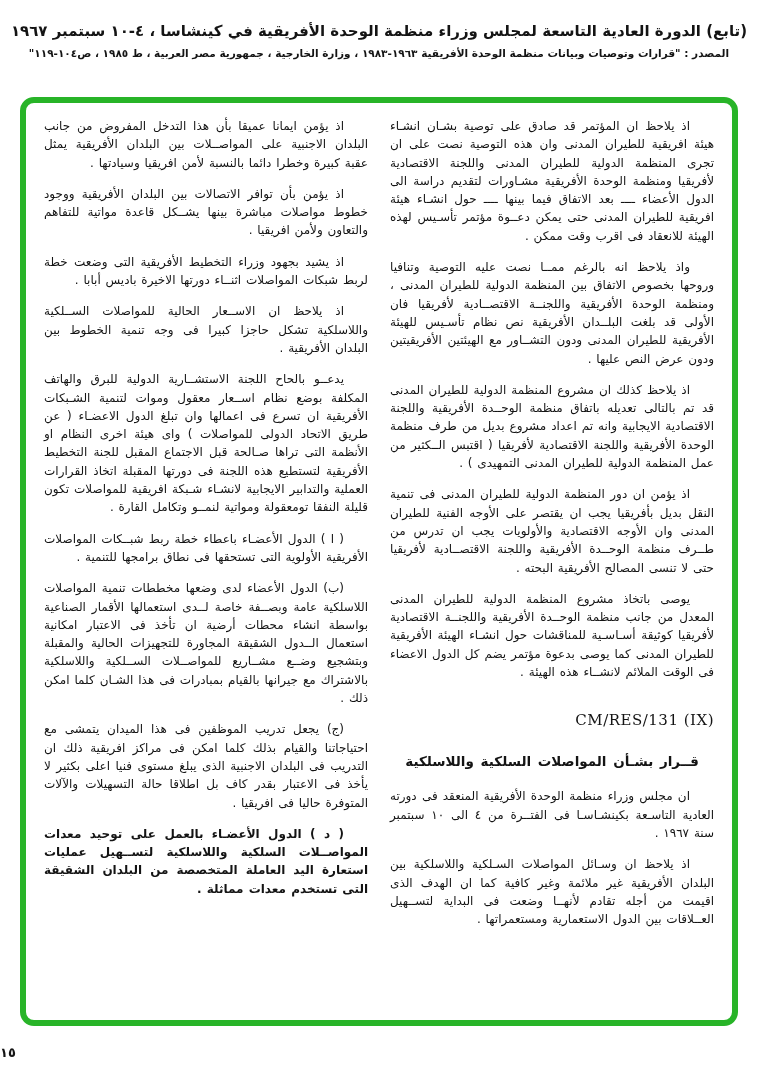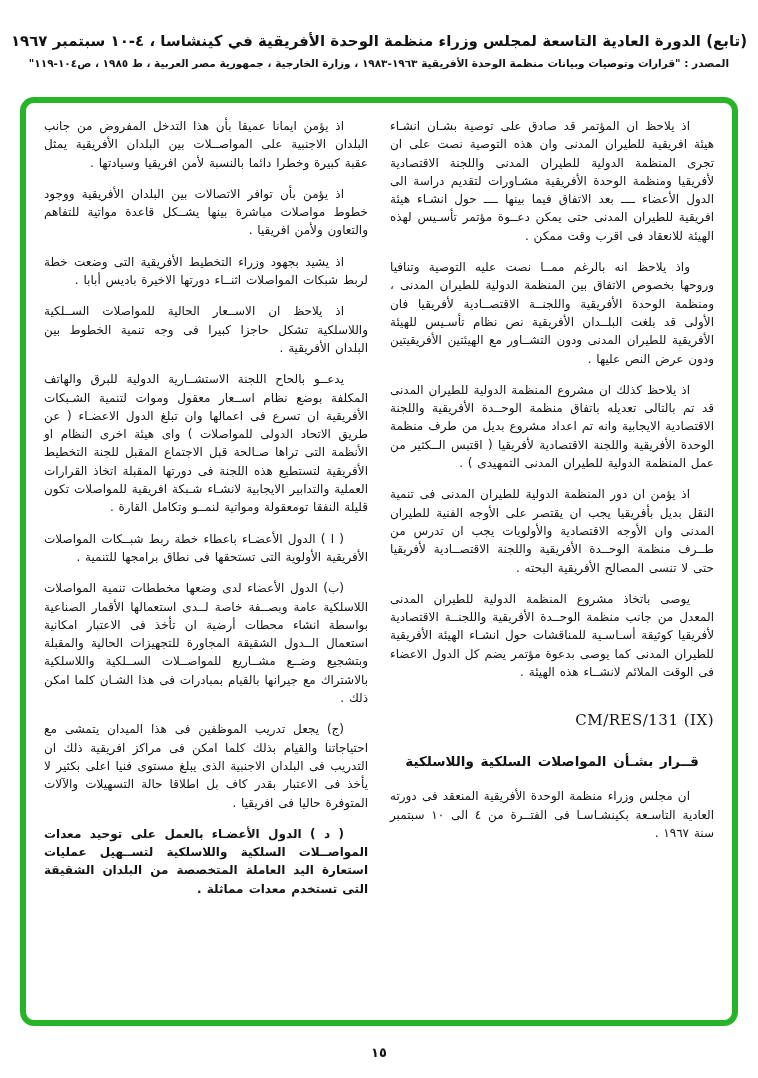--- a/index.html
+++ b/index.html
@@ -9,21 +9,21 @@
     font-family: "DejaVu Sans", sans-serif;
     color: #141414;
     overflow: hidden;
     position: relative;
   }
   .page { position: absolute; inset: 0; }
 
   
   .page-header {
     position: absolute;
-    top: 32px; left: 0; right: 0;
+    top: 22px; left: 0; right: 0;
     text-align: center;
     direction: rtl;
   }
   .h-title {
     font-size: 15px;
     font-weight: bold;
     letter-spacing: 0;
   }
   .h-source {
     margin-top: 7px;
@@ -87,21 +87,21 @@
     direction: rtl;
     font-size: 13.5px;
     font-weight: bold;
     margin: 2px 0 12px 0;
   }
 
   
   .page-footer {
     position: absolute;
     bottom: 18px; left: 0; right: 0;
-    text-align: center;
+    text-align: left;
   }
   .page-num {
     font-size: 13px;
     font-weight: bold;
     direction: rtl;
   }
 </style>
 </head>
 <body>
 
@@ -117,20 +117,21 @@
 
       <section class="col">
         <p>اذ يلاحظ ان المؤتمر قد صادق على توصية بشـان انشـاء هيئة افريقية للطيران المدنى وان هذه التوصية نصت على ان تجرى المنظمة الدولية للطيران المدنى واللجنة الاقتصادية لأفريقيا ومنظمة الوحدة الأفريقية مشـاورات لتقديم دراسة الى الدول الأعضاء ــــ بعد الاتفاق فيما بينها ــــ حول انشـاء هيئة افريقية للطيران المدنى حتى يمكن دعــوة مؤتمر تأسـيس لهذه الهيئة للانعقاد فى اقرب وقت ممكن .</p>
         <p>واذ يلاحظ انه بالرغم ممــا نصت عليه التوصية وتنافيا وروحها بخصوص الاتفاق بين المنظمة الدولية للطيران المدنى ، ومنظمة الوحدة الأفريقية واللجنــة الاقتصــادية لأفريقيا فان الأولى قد بلغت البلــدان الأفريقية نص نظام تأسـيس للهيئة الأفريقية للطيران المدنى ودون التشــاور مع الهيئتين الأفريقيتين ودون عرض النص عليها .</p>
         <p>اذ يلاحظ كذلك ان مشروع المنظمة الدولية للطيران المدنى قد تم بالتالى تعديله باتفاق منظمة الوحــدة الأفريقية واللجنة الاقتصادية الايجابية وانه تم اعداد مشروع بديل من طرف منظمة الوحدة الأفريقية واللجنة الاقتصادية لأفريقيا ( اقتبس الــكثير من عمل المنظمة الدولية للطيران المدنى التمهيدى ) .</p>
         <p>اذ يؤمن ان دور المنظمة الدولية للطيران المدنى فى تنمية النقل بديل بأفريقيا يجب ان يقتصر على الأوجه الفنية للطيران المدنى وان الأوجه الاقتصادية والأولويات يجب ان تدرس من طــرف منظمة الوحــدة الأفريقية واللجنة الاقتصــادية لأفريقيا حتى لا تنسى المصالح الأفريقية البحته .</p>
         <p>يوصى باتخاذ مشروع المنظمة الدولية للطيران المدنى المعدل من جانب منظمة الوحــدة الأفريقية واللجنــة الاقتصادية لأفريقيا كوثيقة أسـاسـية للمناقشات حول انشـاء الهيئة الأفريقية للطيران المدنى كما يوصى بدعوة مؤتمر يضم كل الدول الاعضاء فى الوقت الملائم لانشــاء هذه الهيئة .</p>
         <div class="res-code">CM/RES/131 (IX)</div>
         <h2 class="res-title">قــرار بشـأن المواصلات السلكية واللاسلكية</h2>
         <p>ان مجلس وزراء منظمة الوحدة الأفريقية المنعقد فى دورته العادية التاسـعة بكينشـاسـا فى الفتــرة من ٤ الى ١٠ سبتمبر سنة ١٩٦٧ .</p>
+        <p>اذ يلاحظ ان وسـائل المواصلات السـلكية واللاسلكية بين البلدان الأفريقية غير ملائمة وغير كافية كما ان الهدف الذى اقيمت من أجله تقادم لأنهــا وضعت فى البداية لتســهيل العــلاقات بين الدول الاستعمارية ومستعمراتها .</p>
       </section>
 
       <section class="col">
         <p>اذ يؤمن ايمانا عميقا بأن هذا التدخل المفروض من جانب البلدان الاجنبية على المواصــلات بين البلدان الأفريقية يمثل عقبة كبيرة وخطرا دائما بالنسبة لأمن افريقيا وسيادتها .</p>
         <p>اذ يؤمن بأن توافر الاتصالات بين البلدان الأفريقية ووجود خطوط مواصلات مباشرة بينها يشــكل قاعدة مواتية للتفاهم والتعاون ولأمن افريقيا .</p>
         <p>اذ يشيد بجهود وزراء التخطيط الأفريقية التى وضعت خطة لربط شبكات المواصلات اثنــاء دورتها الاخيرة باديس أبابا .</p>
         <p>اذ يلاحظ ان الاســعار الحالية للمواصلات الســلكية واللاسلكية تشكل حاجزا كبيرا فى وجه تنمية الخطوط بين البلدان الأفريقية .</p>
         <p>يدعــو بالحاح اللجنة الاستشــارية الدولية للبرق والهاتف المكلفة بوضع نظام اســعار معقول وموات لتنمية الشـبكات الأفريقية ان تسرع فى اعمالها وان تبلغ الدول الاعضـاء ( عن طريق الاتحاد الدولى للمواصلات ) واى هيئة اخرى النظام او الأنظمة التى تراها صـالحة قبل الاجتماع المقبل للجنة التخطيط الأفريقية لتستطيع هذه اللجنة فى دورتها المقبلة اتخاذ القرارات العملية والتدابير الايجابية لانشـاء شـبكة افريقية للمواصلات تكون قليلة النفقا تومعقولة ومواتية لنمــو وتكامل القارة .</p>
         <p>( ا ) الدول الأعضـاء باعطاء خطة ربط شبــكات المواصلات الأفريقية الأولوية التى تستحقها فى نطاق برامجها للتنمية .</p>
         <p>(ب) الدول الأعضاء لدى وضعها مخططات تنمية المواصلات اللاسلكية عامة وبصــفة خاصة لــدى استعمالها الأقمار الصناعية بواسطة انشاء محطات أرضية ان تأخذ فى الاعتبار امكانية استعمال الــدول الشقيقة المجاورة للتجهيزات الحالية والمقبلة وبتشجيع وضــع مشــاريع للمواصــلات الســلكية واللاسلكية بالاشتراك مع جيرانها بالقيام بمبادرات فى هذا الشـان كلما امكن ذلك .</p>

